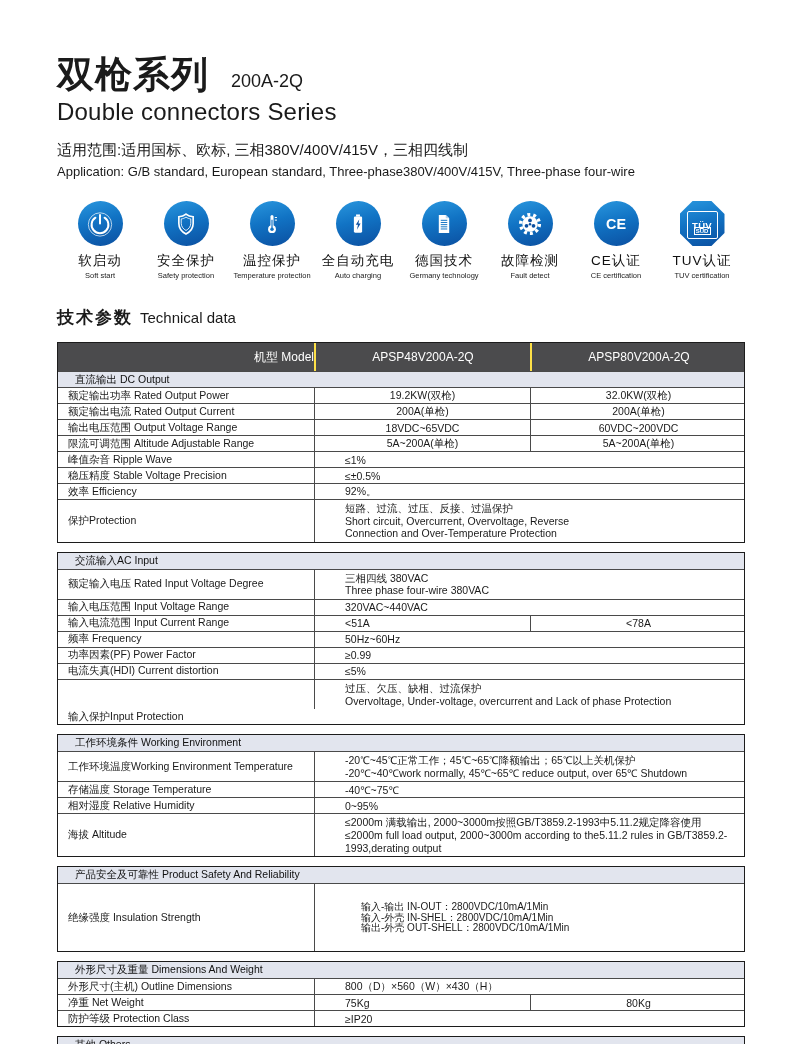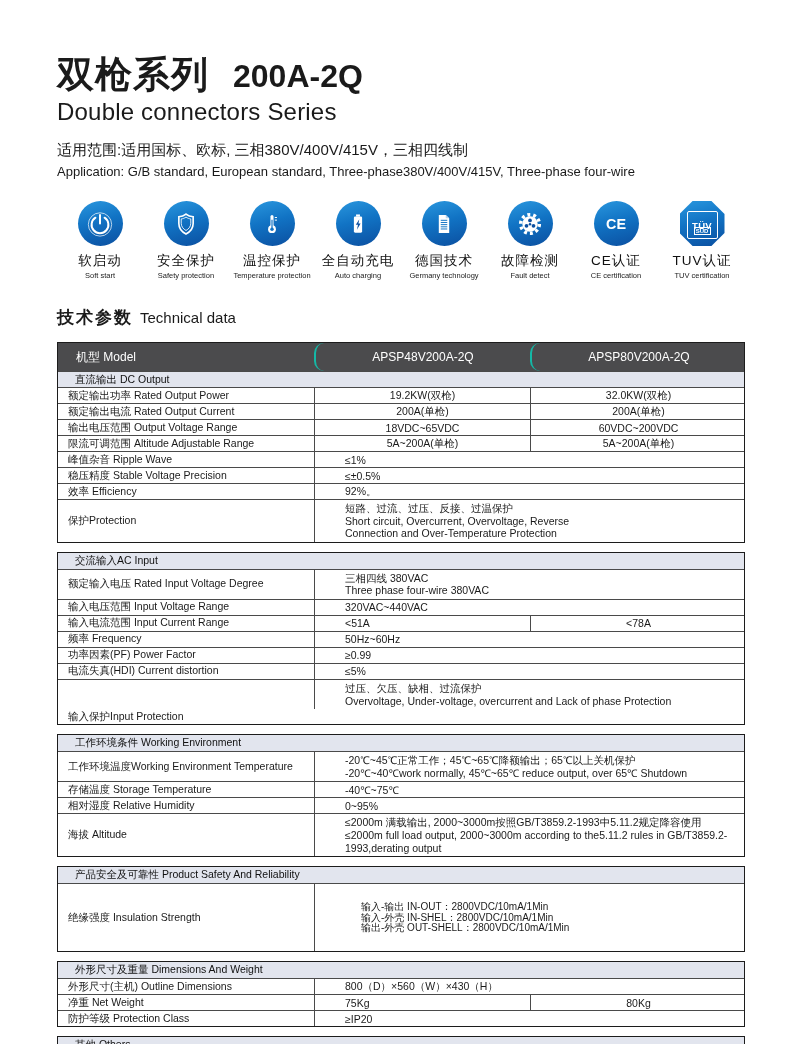--- a/index.html
+++ b/index.html
@@ -6,23 +6,23 @@
   html,body { background:#fff; }
   body {
     width:800px; height:1044px;
     font-family:"Liberation Sans", sans-serif;
     color:#1a1a1a;
     overflow:hidden;
   }
   .content { padding:50px 55px 0 57px; }
 
   
-  .title-line { display:flex; align-items:baseline; gap:16px; }
+  .title-line { display:flex; align-items:baseline; gap:22px; }
   .title-cn { font-size:37px; font-weight:700; letter-spacing:1px; }
-  .title-model { font-size:32px; font-weight:700;margin-left:8px; }
+  .title-model { font-size:18px; font-weight:400; }
   .title-en { font-size:24px; font-weight:500; margin-top:-2px; letter-spacing:0.2px; }
   .app-cn { font-size:15px; margin-top:15px; }
   .app-en { font-size:13px; margin-top:4px; }
 
   
   .features { display:flex; justify-content:space-between; margin-top:22px; }
   .feature { width:88px; display:flex; flex-direction:column; align-items:center; text-align:center; }
   .ficon {
     width:45px; height:45px; border-radius:50%;
     background:linear-gradient(165deg,#2a97de 0%,#1173c4 45%,#0b4fa0 100%);
@@ -56,22 +56,22 @@
   .tech-en { font-size:15px; }
 
   
   .tables { margin-top:13px; }
   .spec-table { width:688px; border:1px solid #1c1c1c; margin-bottom:9px; font-size:10.5px; }
   .thead {
     display:grid; grid-template-columns:256px 216px 216px;
     background:#4b4b4d; color:#fff; height:28px; align-items:center;
     font-size:12px;
   }
-  .thead > div:first-child { padding-left:18px; }
-  .thead > div + div { border-left:2px solid #14b8a6; text-align:center; height:100%; display:flex; align-items:center; justify-content:center;border-radius:10px; }
+  .thead > div:first-child { padding-left:18px;text-align:right; }
+  .thead > div + div { border-left:2px solid #fde047; text-align:center; height:100%; display:flex; align-items:center; justify-content:center; }
   .band {
     background:#e2e5ee; min-height:16px; display:flex; align-items:center;
     padding-left:17px; border-top:1px solid #4a4a4a; color:#111;
   }
   .spec-table > .band:first-child { border-top:none; }
   .tr { display:grid; grid-template-columns:256px 216px 216px; border-top:1px solid #4a4a4a; min-height:15px; align-items:center; }
   .td { min-height:15px; display:flex; align-items:center; }
   .label { padding-left:10px; }
   .vc { border-left:1px solid #4a4a4a; justify-content:center; text-align:center; height:100%; }
   .vl { border-left:1px solid #4a4a4a; padding-left:30px; height:100%; }

